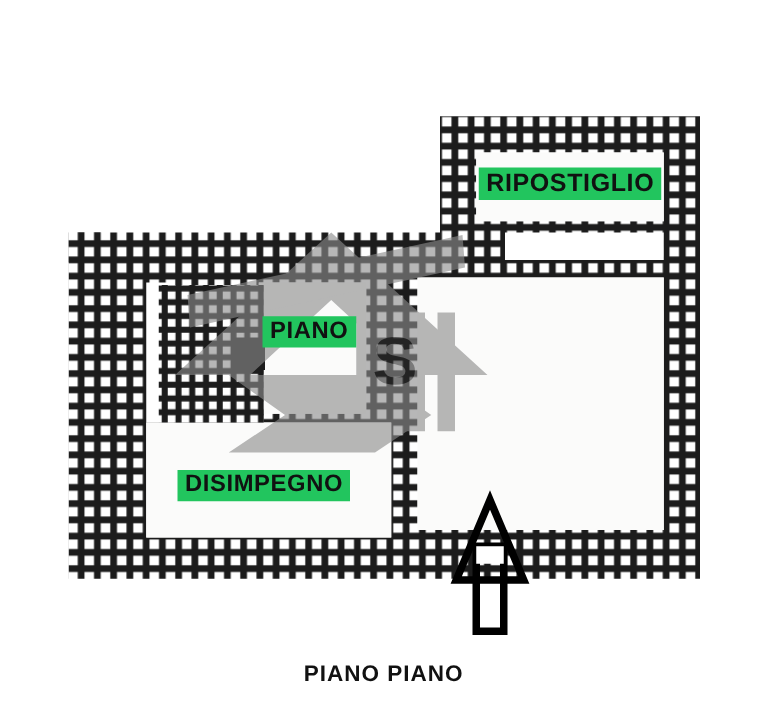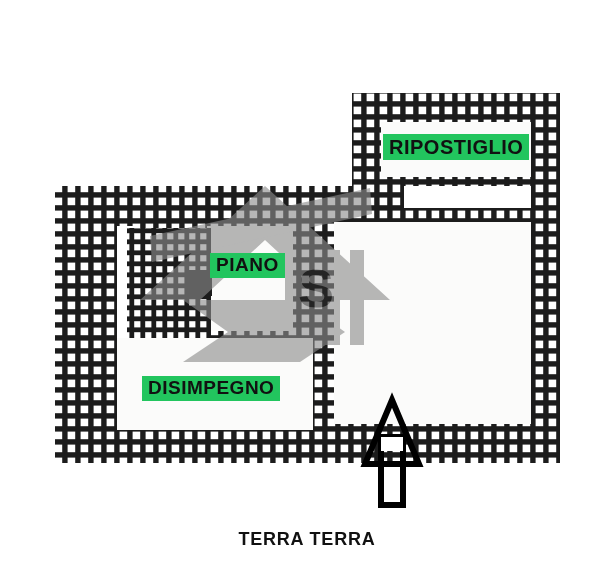--- a/index.html
+++ b/index.html
@@ -161,15 +161,15 @@
     </g>
   </svg>
 
   <div class="room-label" id="label-ripostiglio">RIPOSTIGLIO</div>
 
 
   <div class="room-label" id="label-bagno">PIANO</div>
 
   <div class="room-label" id="label-disimpegno">DISIMPEGNO</div>
 
-  <div id="caption">TERRA TERRA</div>
+  <div id="caption">PIANO PIANO</div>
 
 </div>
 
 </body></html>

